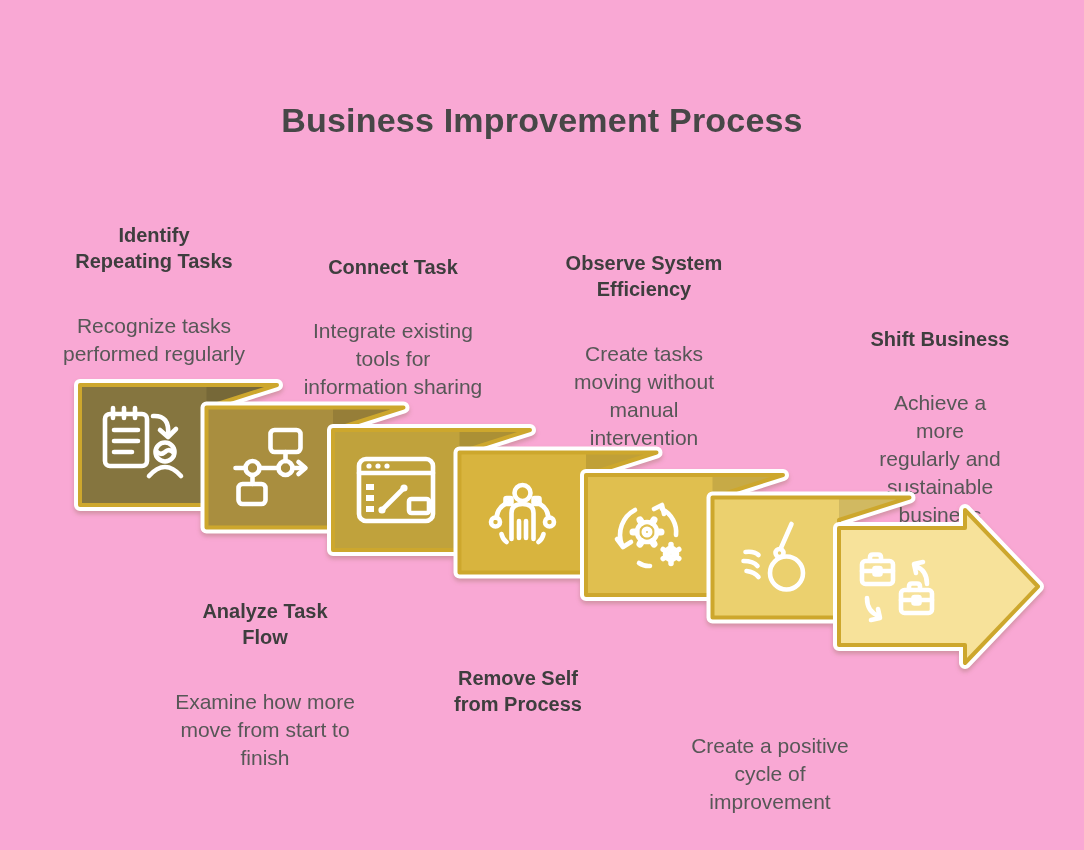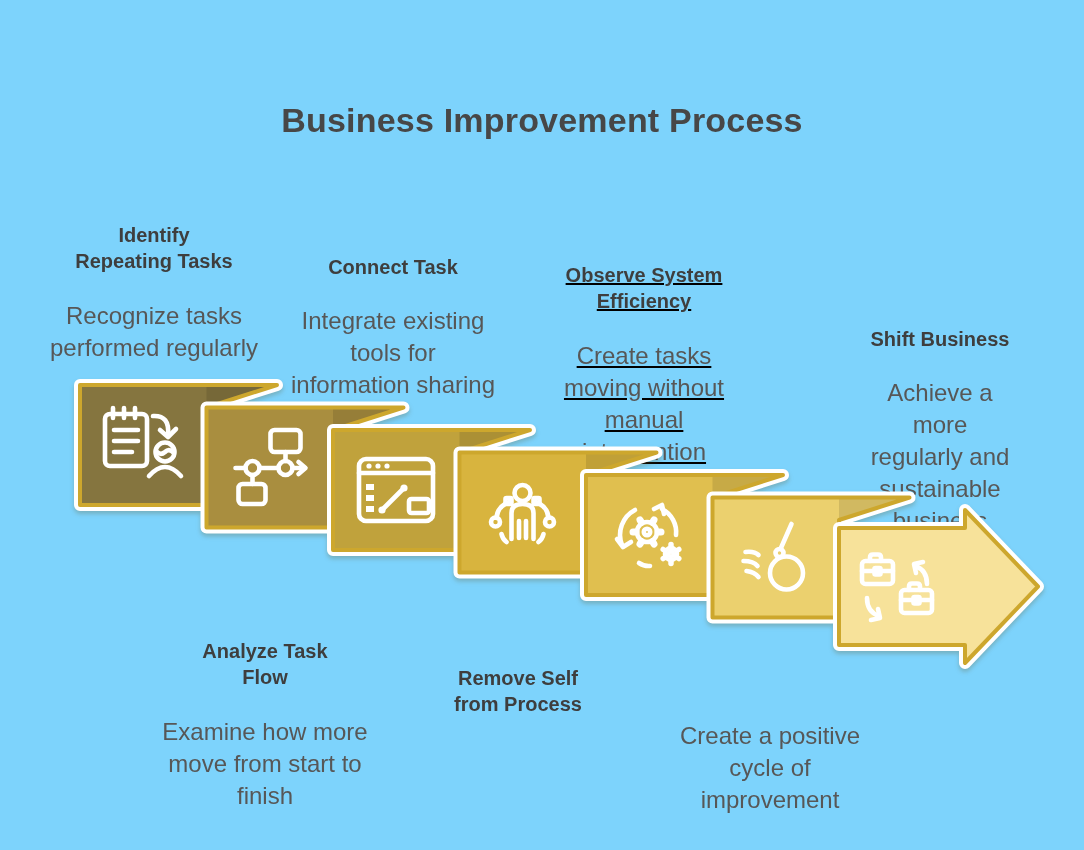--- a/index.html
+++ b/index.html
@@ -1,26 +1,26 @@
 <!DOCTYPE html>
 <html><head>
 <meta charset="utf-8">
 <style>
   html,body { margin:0; padding:0; background:#ffffff; }
   .canvas {
-    position:relative; width:1084px; height:850px; background:#7dd3fc;
+    position:relative; width:1084px; height:850px; background:#f9a8d4;
     font-family:"Liberation Sans", sans-serif; overflow:hidden;
   }
   .title {
     position:absolute; left:0; right:0; top:101px; text-align:center;
     font-size:34px; font-weight:bold; color:#474747; letter-spacing:.2px;
   }
   .step-label { position:absolute; transform:translateX(-50%); text-align:center; white-space:pre-line; }
   .step-label .hd { font-size:20px; font-weight:bold; color:#3e3e3e; line-height:1.32; }
-  .step-label .bd { font-size:24px; color:#575757; line-height:1.33; margin-top:7px; }
+  .step-label .bd { font-size:21px; color:#575757; line-height:1.33; margin-top:19px; }
   svg.band { position:absolute; left:0; top:0; filter:drop-shadow(0 3px 2px rgba(95,80,25,.25)); }
   .halo  { fill:#ffffff; stroke:#ffffff; stroke-width:12; stroke-linejoin:round; }
   .fillp { stroke:none; }
   .edge  { fill:none; stroke-width:4; stroke-linejoin:round; }
   .flap  { fill:rgba(0,0,0,0.11); }
   .icon path, .icon rect, .icon circle {
     fill:none; stroke:#ffffff; stroke-width:4.6; stroke-linecap:round; stroke-linejoin:round;
   }
   .icon .dot   { fill:#ffffff; stroke:none; }
   .icon .dash  { stroke-dasharray:6 5; stroke-width:8; stroke-linecap:butt; }
@@ -33,38 +33,38 @@
 <div class="canvas">
 
   <div class="title">Business Improvement Process</div>
 
   <div class="step-label" style="left:154px; top:204px;">
     <div class="hd">Identify
 Repeating Tasks</div>
     <div class="bd">Recognize tasks
 performed regularly</div>
   </div>
-  <div class="step-label" style="left:265px; top:620px;">
+  <div class="step-label" style="left:265px; top:580px;">
     <div class="hd">Analyze Task
 Flow</div>
     <div class="bd">Examine how more
 move from start to
 finish</div>
   </div>
   <div class="step-label" style="left:393px; top:236px;">
     <div class="hd">Connect Task</div>
     <div class="bd">Integrate existing
 tools for
 information sharing</div>
   </div>
   <div class="step-label" style="left:518px; top:647px;">
     <div class="hd">Remove Self
 from Process</div>
   </div>
-  <div class="step-label" style="left:644px; top:244px;text-decoration:underline;">
+  <div class="step-label" style="left:644px; top:232px;">
     <div class="hd">Observe System
 Efficiency</div>
     <div class="bd">Create tasks
 moving without
 manual
 intervention</div>
   </div>
   <div class="step-label" style="left:770px; top:695px;">
     <div class="bd">Create a positive
 cycle of

